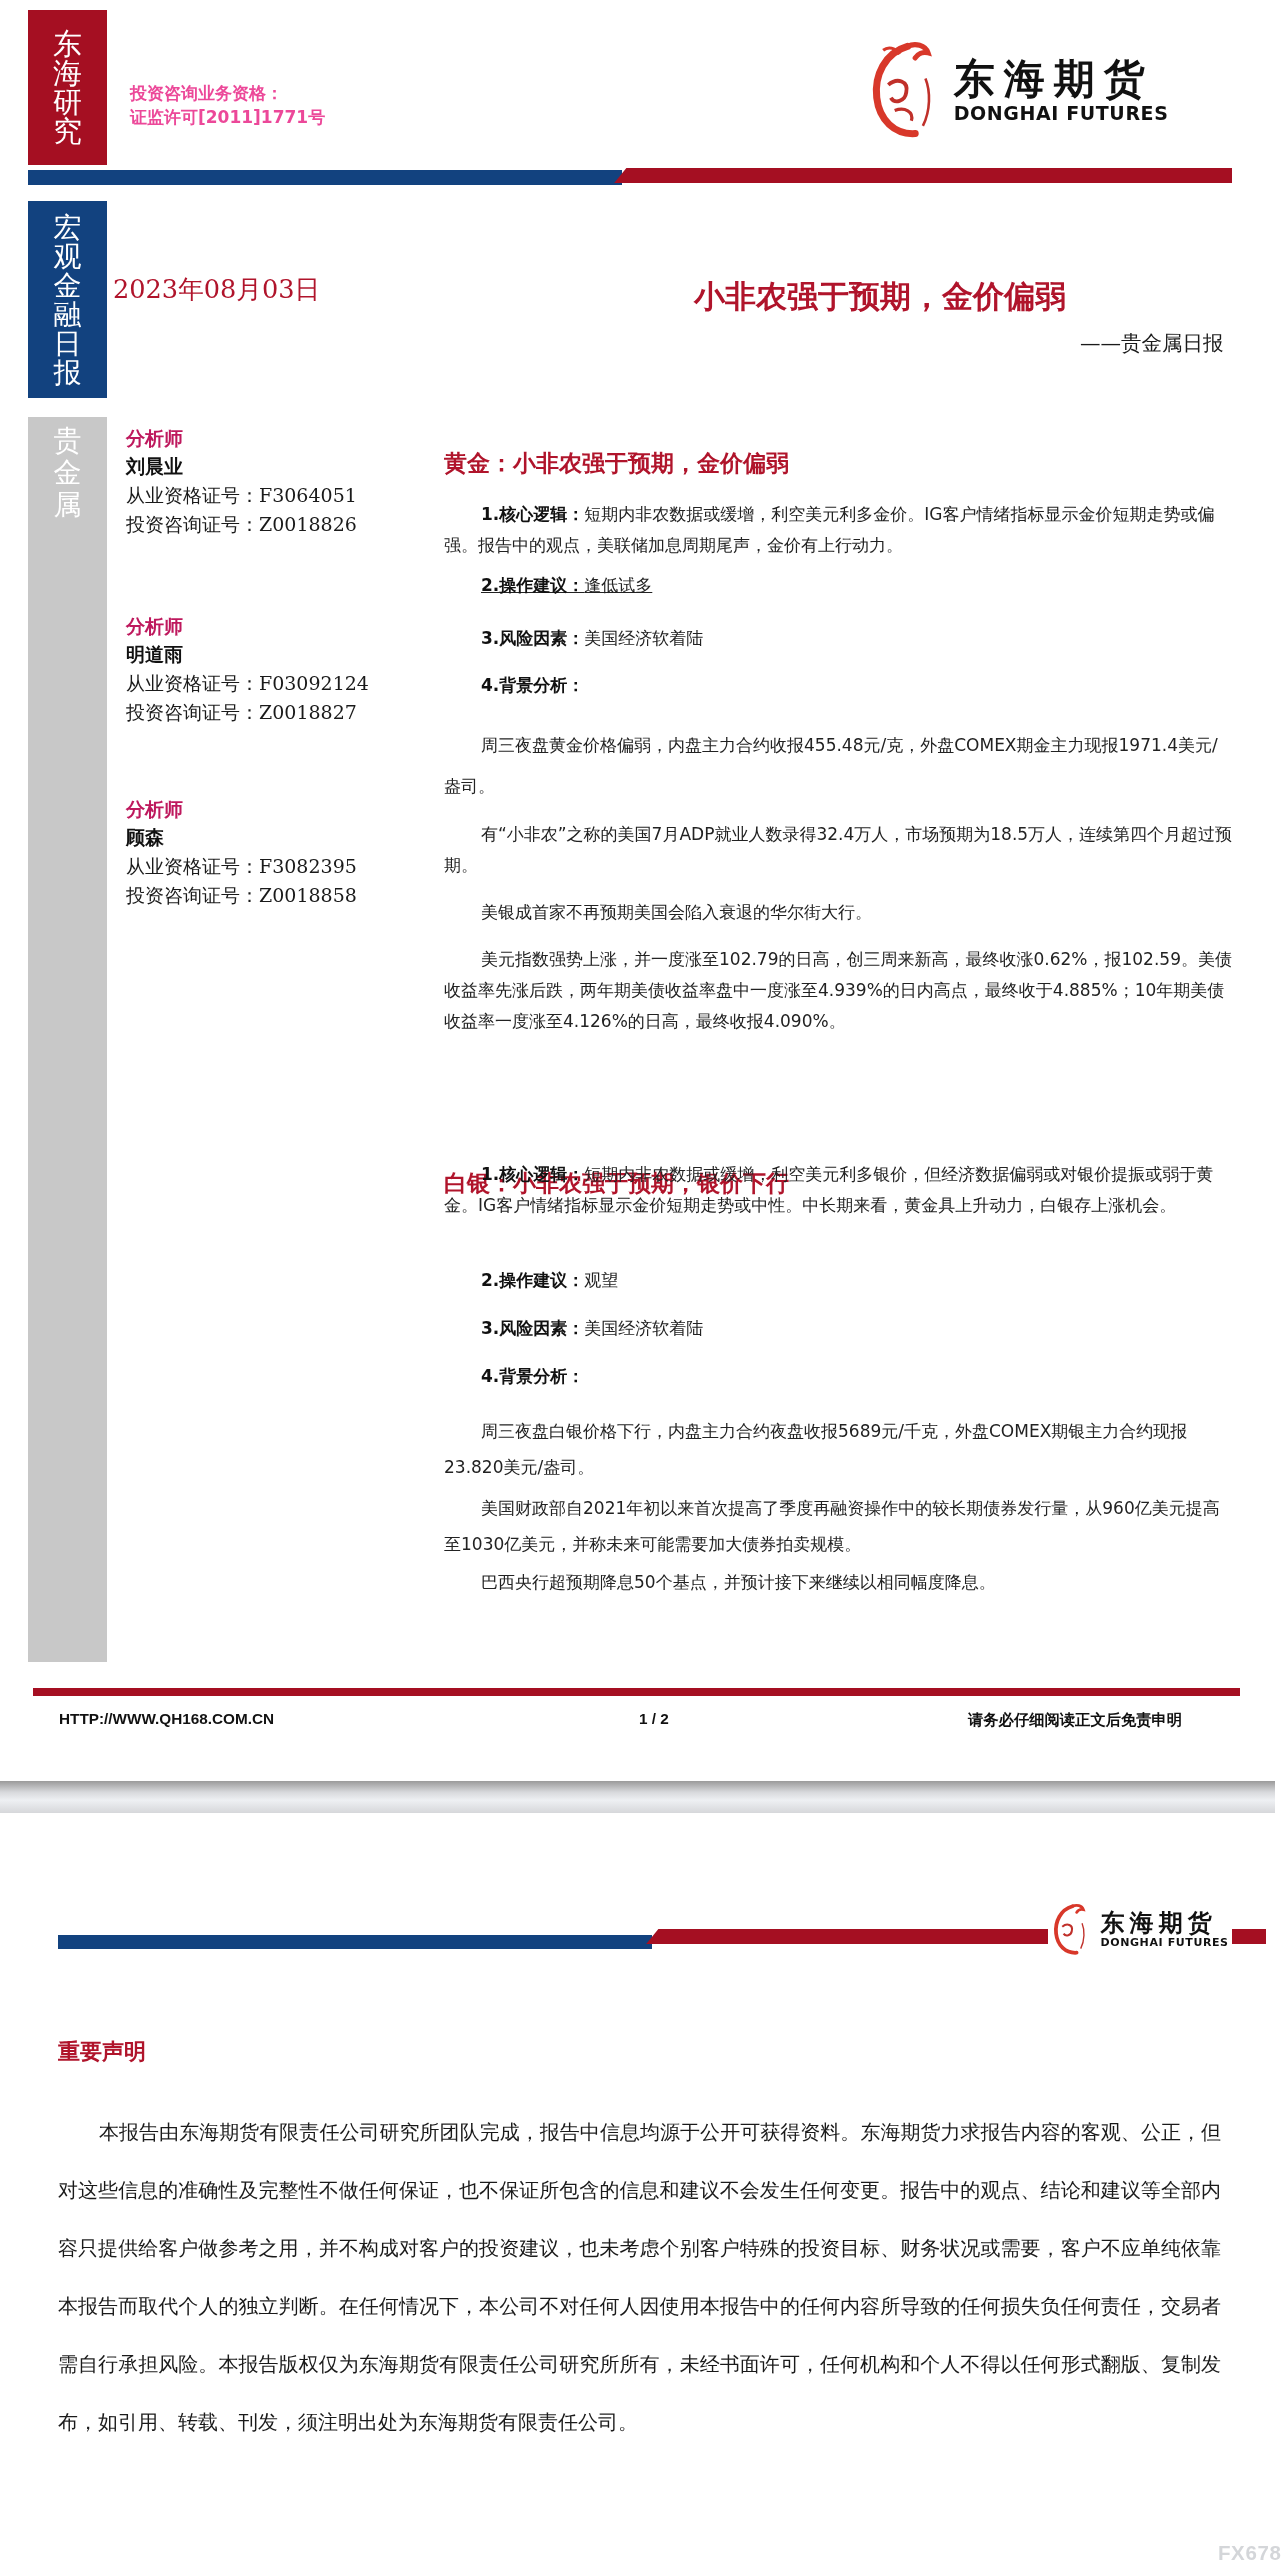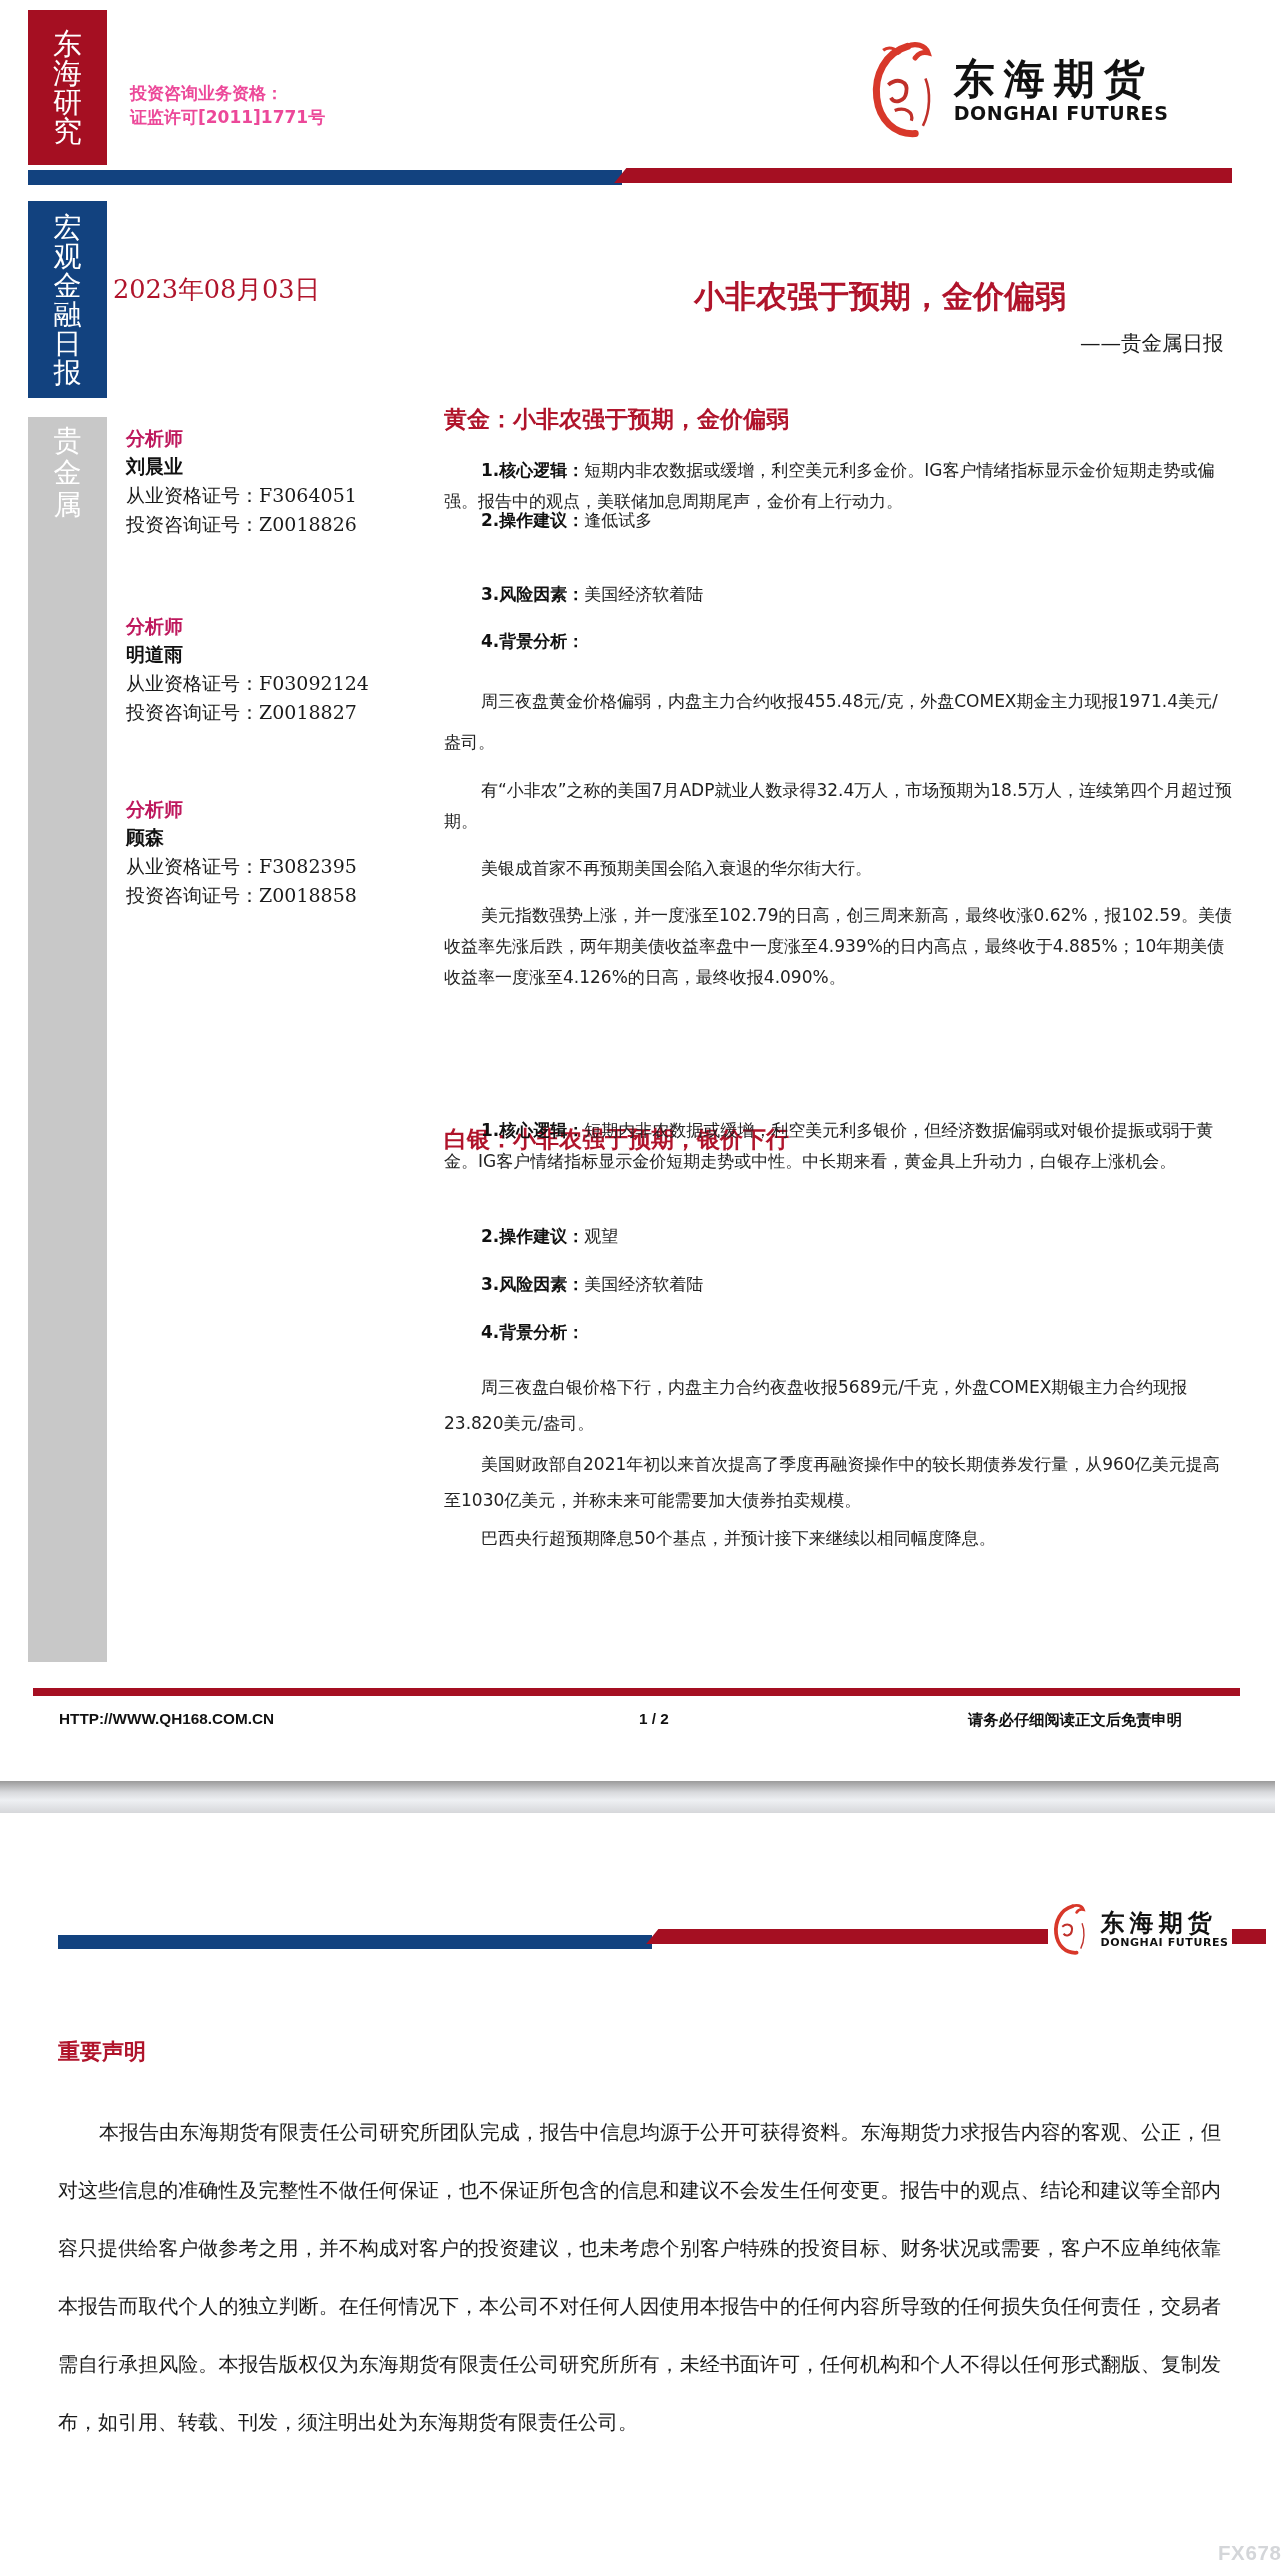--- a/index.html
+++ b/index.html
@@ -35,21 +35,21 @@
   .main-title { left: 694px; top: 276px; color: #b0142b; font-size: 31px; font-weight: bold; font-family: "DejaVu Serif", serif; }
   .sub-title { left: 1048px; top: 329px; color: #1a1a1a; font-size: 20.5px; font-family: "DejaVu Serif", serif; margin-left: 32px; }
 
   
   .analyst { left: 126px; font-family: "DejaVu Serif", serif; }
   .analyst .role { color: #be185d; font-size: 19px; font-weight: bold; height: 28px; line-height: 28px; }
   .analyst .name { color: #111; font-size: 19px; font-weight: bold; height: 29px; line-height: 29px; }
   .analyst .cert { color: #1a1a1a; font-size: 19px; height: 29px; line-height: 29px; }
 
   
-  .content { left: 444px; width: 789px; font-family: "DejaVu Sans", sans-serif; }
+  .content { left: 444px; width: 789px; font-family: "DejaVu Sans", sans-serif; margin-top: 44px; }
   .sec-title { color: #b0142b; font-size: 23px; font-weight: bold; }
   .item { font-size: 17px; color: #222; line-height: 31px; }
   .item b { color: #111; }
   .indent { text-indent: 37px; }
   .para { font-size: 17px; color: #222; line-height: 31px; text-indent: 37px; }
 
   
   .footer-line { left: 33px; top: 1688px; width: 1207px; height: 7.7px; background: #a50f22; }
   .footer-text { top: 1710px; font-size: 15.3px; font-weight: bold; color: #111; font-family: "Liberation Sans", sans-serif; }
 
@@ -142,21 +142,21 @@
   <div class="cert">从业资格证号：F3082395</div>
   <div class="cert">投资咨询证号：Z0018858</div>
 </div>
 
 <div class="abs content" style="top:404px;">
   <div class="sec-title">黄金：小非农强于预期，金价偏弱</div>
 </div>
 <div class="abs content item indent" style="top:455px;">
   <b>1.核心逻辑：</b><span>短期内非农数据或缓增，利空美元利多金价。IG客户情绪指标显示金价短期走势或偏强。报告中的观点，美联储加息周期尾声，金价有上行动力。</span>
 </div>
-<div class="abs content item indent" style="top:505px;">
+<div class="abs content item indent" style="top:526px;text-decoration:underline;">
   <b>2.操作建议：</b><span>逢低试多</span>
 </div>
 <div class="abs content item indent" style="top:579px;">
   <b>3.风险因素：</b><span>美国经济软着陆</span>
 </div>
 <div class="abs content item indent" style="top:626px;">
   <b>4.背景分析：</b>
 </div>
 <div class="abs content para" style="top:681px; line-height:41px;">周三夜盘黄金价格偏弱，内盘主力合约收报455.48元/克，外盘COMEX期金主力现报1971.4美元/盎司。</div>
 <div class="abs content para" style="top:775px;">有“小非农”之称的美国7月ADP就业人数录得32.4万人，市场预期为18.5万人，连续第四个月超过预期。</div>

